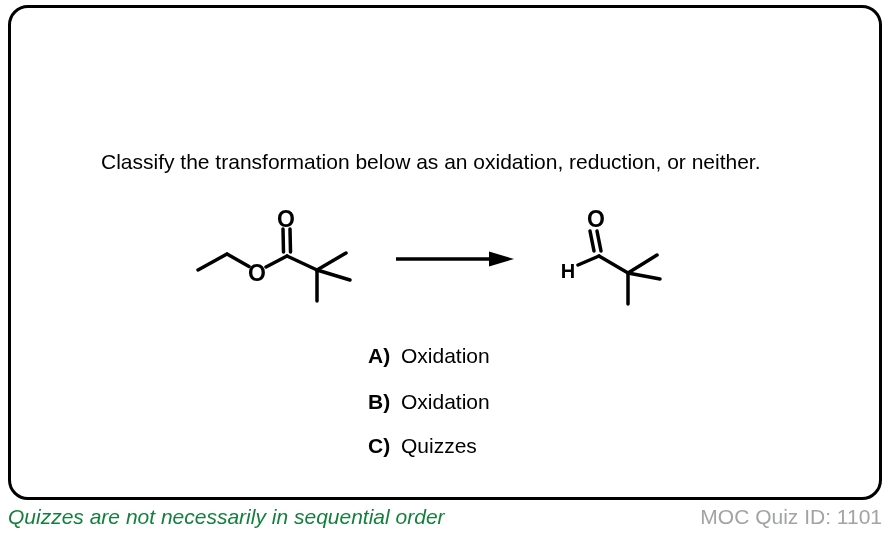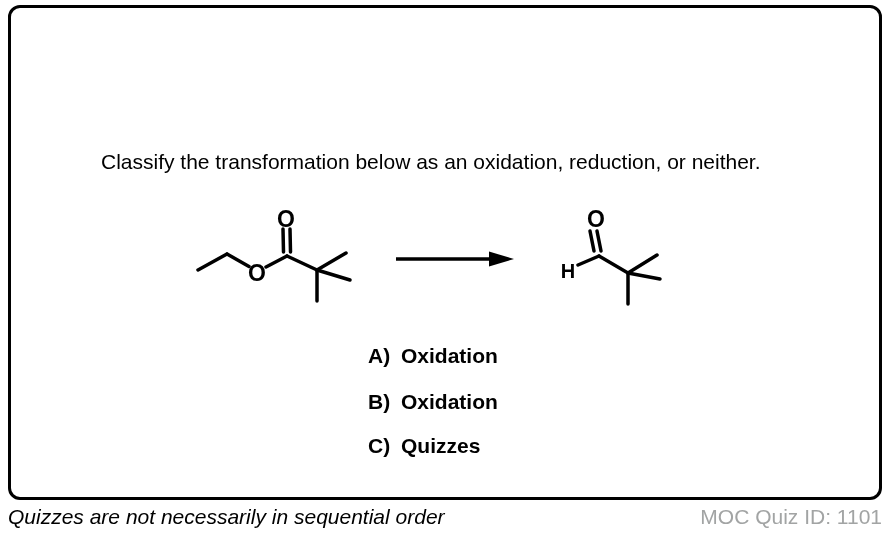--- a/index.html
+++ b/index.html
@@ -16,21 +16,21 @@
     overflow: hidden;
   }
   .card {
     position: absolute;
     left: 8px;
     top: 5px;
     width: 874px;
     height: 495px;
     box-sizing: border-box;
     border: 3px solid #000000;
-    border-radius: 12px;
+    border-radius: 20px;
     background: #ffffff;
   }
   .question {
     position: absolute;
     left: 90px;
     top: 141px;
     font-size: 21px;
     line-height: 26px;
     color: #000000;
     white-space: nowrap;
@@ -66,32 +66,32 @@
     margin-bottom: 20px;
     cursor: pointer;
   }
   .option + .option { margin-top: 0; }
   .option .letter {
     font-weight: bold;
     display: inline-block;
     width: 33px;
   }
   .option .label {
-    font-weight: bold;
+    font-weight: normal;
   }
   .opt-a { position: absolute; left: 0; top: 0; }
   .opt-b { position: absolute; left: 0; top: 46px; }
   .opt-c { position: absolute; left: 0; top: 90px; }
   .footer-note {
     position: absolute;
     left: 8px;
     top: 505px;
     font-size: 21px;
     font-style: italic;
-    color: #000000;
+    color: #15803d;
     white-space: nowrap;
   }
   .footer-id {
     position: absolute;
     right: 8px;
     top: 505px;
     font-size: 21px;
     color: #a2a4a4;
     white-space: nowrap;
   }

